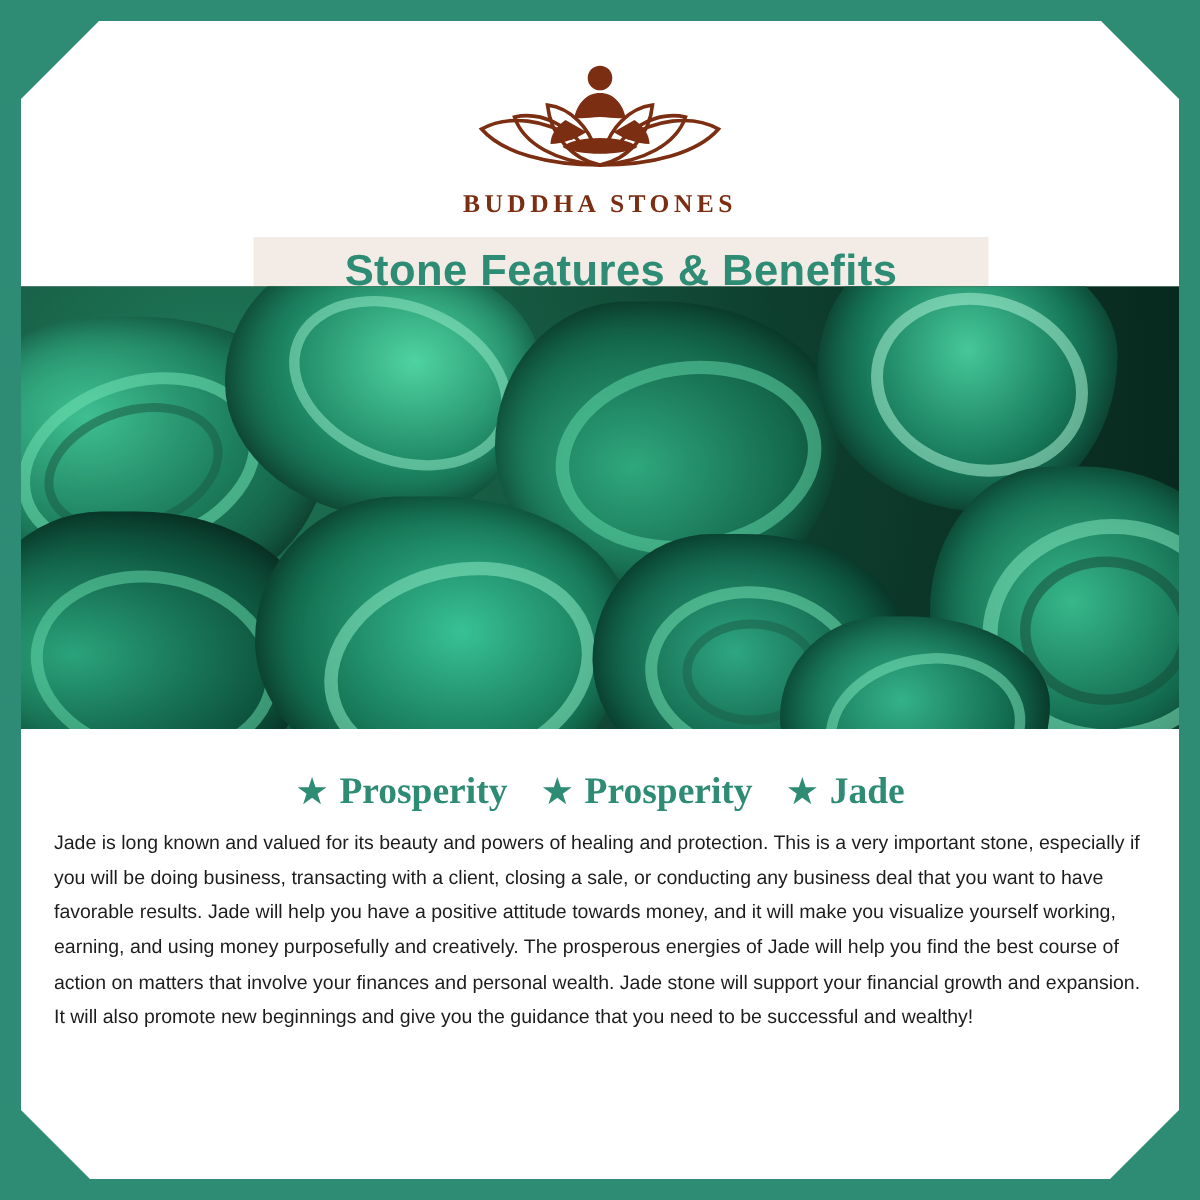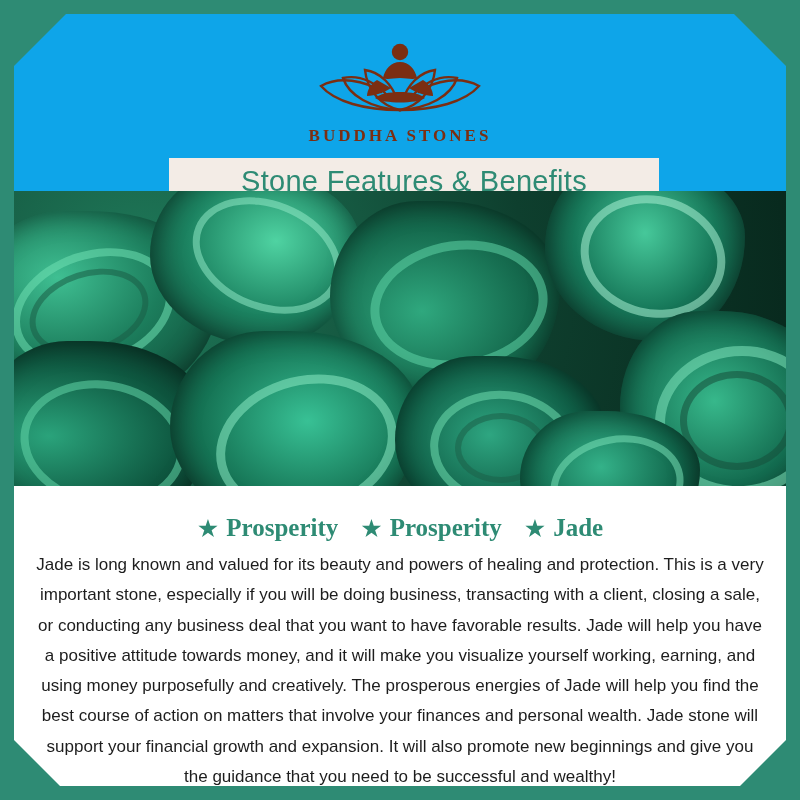--- a/index.html
+++ b/index.html
@@ -55,21 +55,21 @@
     border-bottom: 52px solid transparent;
   }
 
   
   .header {
     position: absolute;
     left: 14px;
     top: 14px;
     width: 772px;
     height: 177px;
-    background: #0ea5e9;
+    background: #ffffff;
     text-align: center;
   }
 
   .logo-wrap {
     position: absolute;
     left: 0;
     top: 14px;
     width: 772px;
     text-align: center;
   }
@@ -93,21 +93,21 @@
     top: 144px;
     width: 490px;
     height: 47px;
     background: #f3ece6;
     display: flex;
     align-items: center;
     justify-content: center;
   }
   .title-band .title-text {
     font-size: 29px;
-    font-weight: 400;
+    font-weight: 700;
     color: #2e8b74;
     letter-spacing: 0.3px;
   }
 
   
   .photo {
     position: absolute;
     left: 14px;
     top: 191px;
     width: 772px;
@@ -167,23 +167,23 @@
   .kw .kw-text {
     color: #2e8b74;
     font-size: 25px;
     font-weight: 700;
     font-family: Liberation Serif, serif;
   }
 
   .body-text {
     margin: 0;
     color: #1d1d1d;
-    font-size: 17px;
+    font-size: 13px;
     line-height: 1.78;
-    text-align: center;
+    text-align: left;
   }
 
   
   .bottom-left-cut {
     position: absolute;
     left: 14px;
     bottom: 14px;
     width: 0; height: 0;
     border-left: 46px solid #2e8b74;
     border-top: 46px solid transparent;

